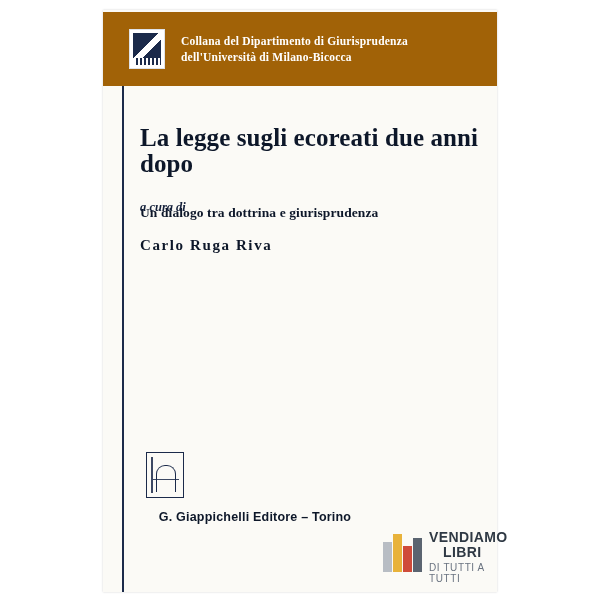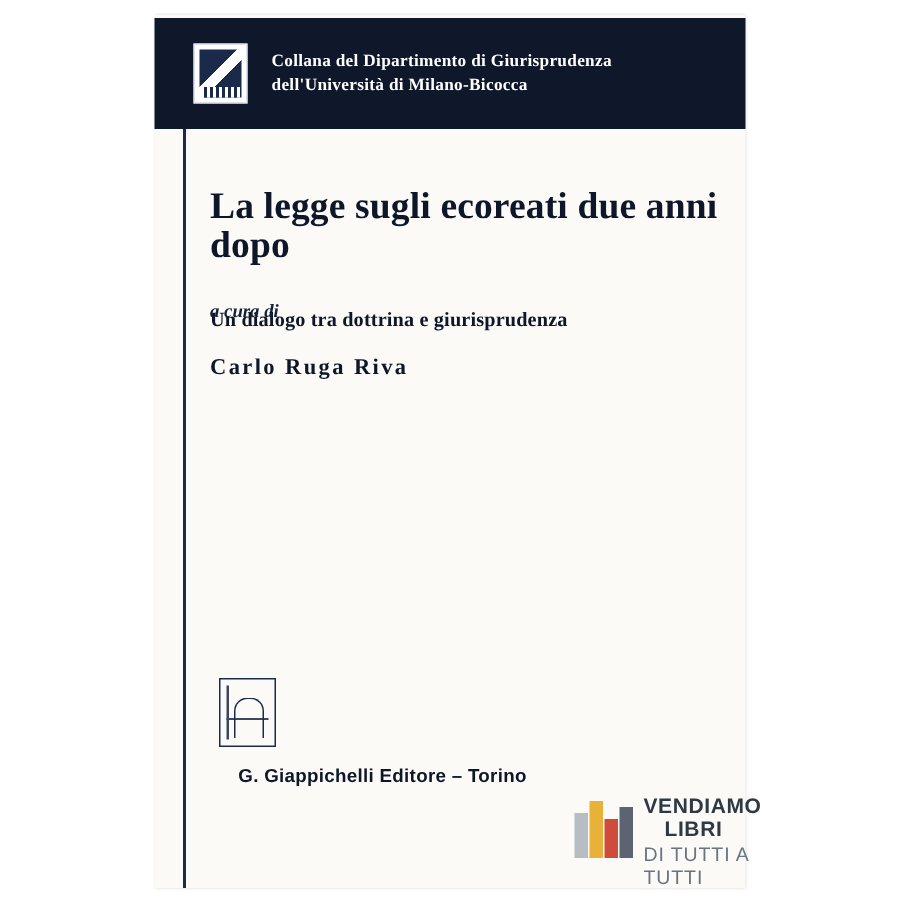--- a/index.html
+++ b/index.html
@@ -32,21 +32,21 @@
     box-shadow: 0 0 2px rgba(0,0,0,0.18);
   }
 
   
   .header-band {
     position: absolute;
     left: 103px;
     top: 12px;
     width: 394px;
     height: 74px;
-    background: #0f172a;
+    background: #a16207;
     color: #ffffff;
     display: flex;
     align-items: center;
   }
 
   
   .band-logo {
     width: 34px;
     height: 38px;
     margin-left: 26px;
@@ -230,21 +230,21 @@
     font-weight: bold;
     font-size: 14px;
     color: #2f3944;
     letter-spacing: 0.4px;
     line-height: 15px;
     padding-left: 14px;
   }
   .badge-line3 {
     margin-top: 2px;
     font-family: "Liberation Sans", sans-serif;
-    font-size: 13px;
+    font-size: 10px;
     color: #6a7380;
     letter-spacing: 0.6px;
   }
 </style>
 </head>
 <body>
 
 <div id="cover">
 
   <div class="book-page"></div>

